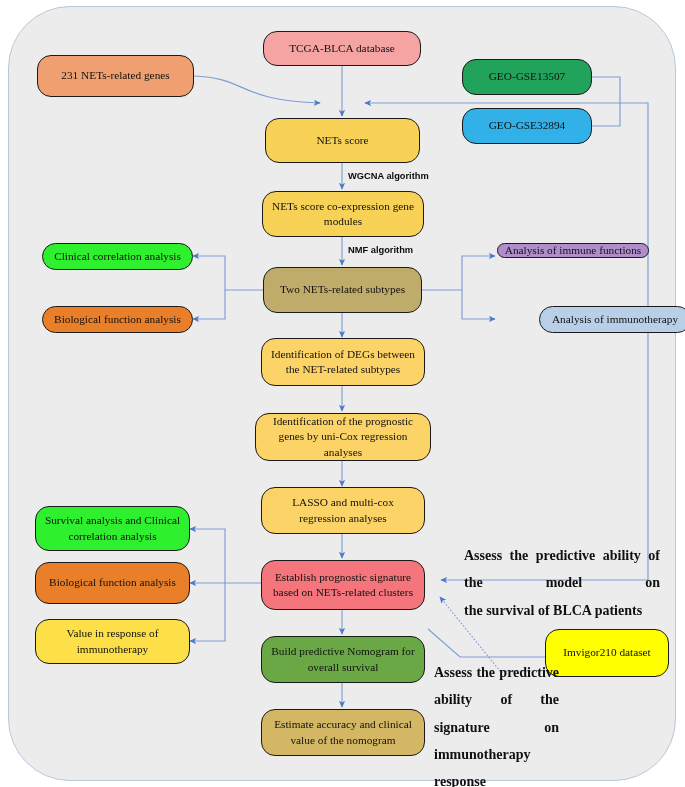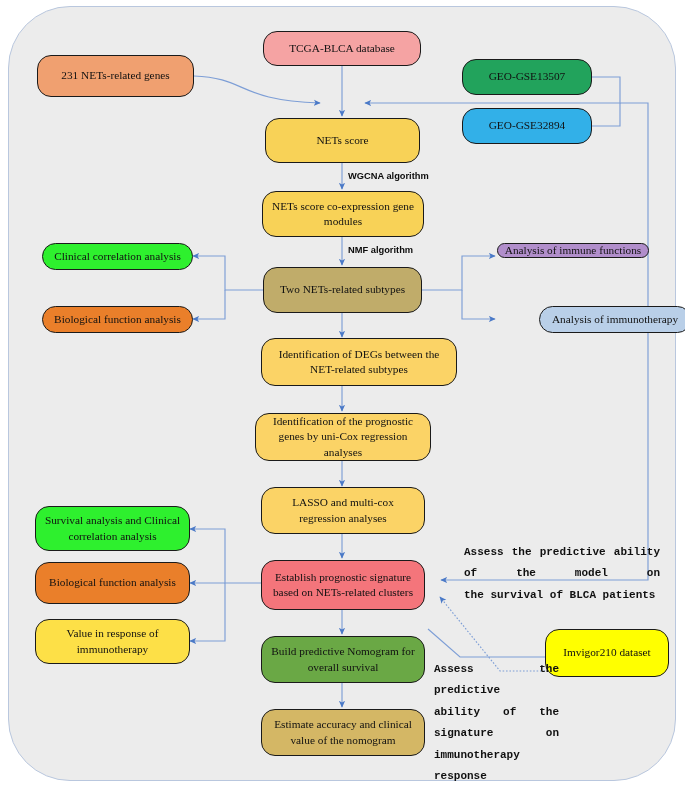--- a/index.html
+++ b/index.html
@@ -45,23 +45,23 @@
     text-align: center;
     color: #111111;
     line-height: 1.35;
     padding: 2px 6px;
     font-size: 11.3px;
     z-index: 3;
   }
   .node span { display: block; width: 100%; }
   .note {
     position: absolute;
-    font-family: Liberation Mono, monospace;
+    font-family: Liberation Serif, serif;
     font-weight: bold;
-    font-size: 11px;
+    font-size: 14px;
     color: #101010;
     line-height: 1.95;
     z-index: 4;
   }
   .note.just { text-align: justify; text-align-last: justify; }
   .edge-label {
     position: absolute;
     font-family: Liberation Sans, sans-serif;
     font-weight: bold;
     font-size: 9.3px;
@@ -166,21 +166,21 @@
   </div>
 
   <div class="node" style="left:497px; top:243px; width:152px; height:15px; background:#b18ecb;">
     <span>Analysis of immune functions</span>
   </div>
 
   <div class="node" style="left:495px; top:306px; width:152px; height:27px; background:#b9cfe8;margin-left:44px;">
     <span>Analysis of immunotherapy</span>
   </div>
 
-  <div class="node" style="left:261px; top:338px; width:196px; height:48px; background:#fbd366;">
+  <div class="node" style="left:261px; top:338px; width:164px; height:48px; background:#fbd366;">
     <span>Identification of DEGs between the NET-related subtypes</span>
   </div>
 
   <div class="node" style="left:255px; top:413px; width:176px; height:48px; background:#fbd366;">
     <span>Identification of the prognostic genes by uni-Cox regression analyses</span>
   </div>
 
   <div class="node" style="left:261px; top:487px; width:164px; height:47px; background:#fbd366;">
     <span>LASSO and multi-cox regression analyses</span>
   </div>

